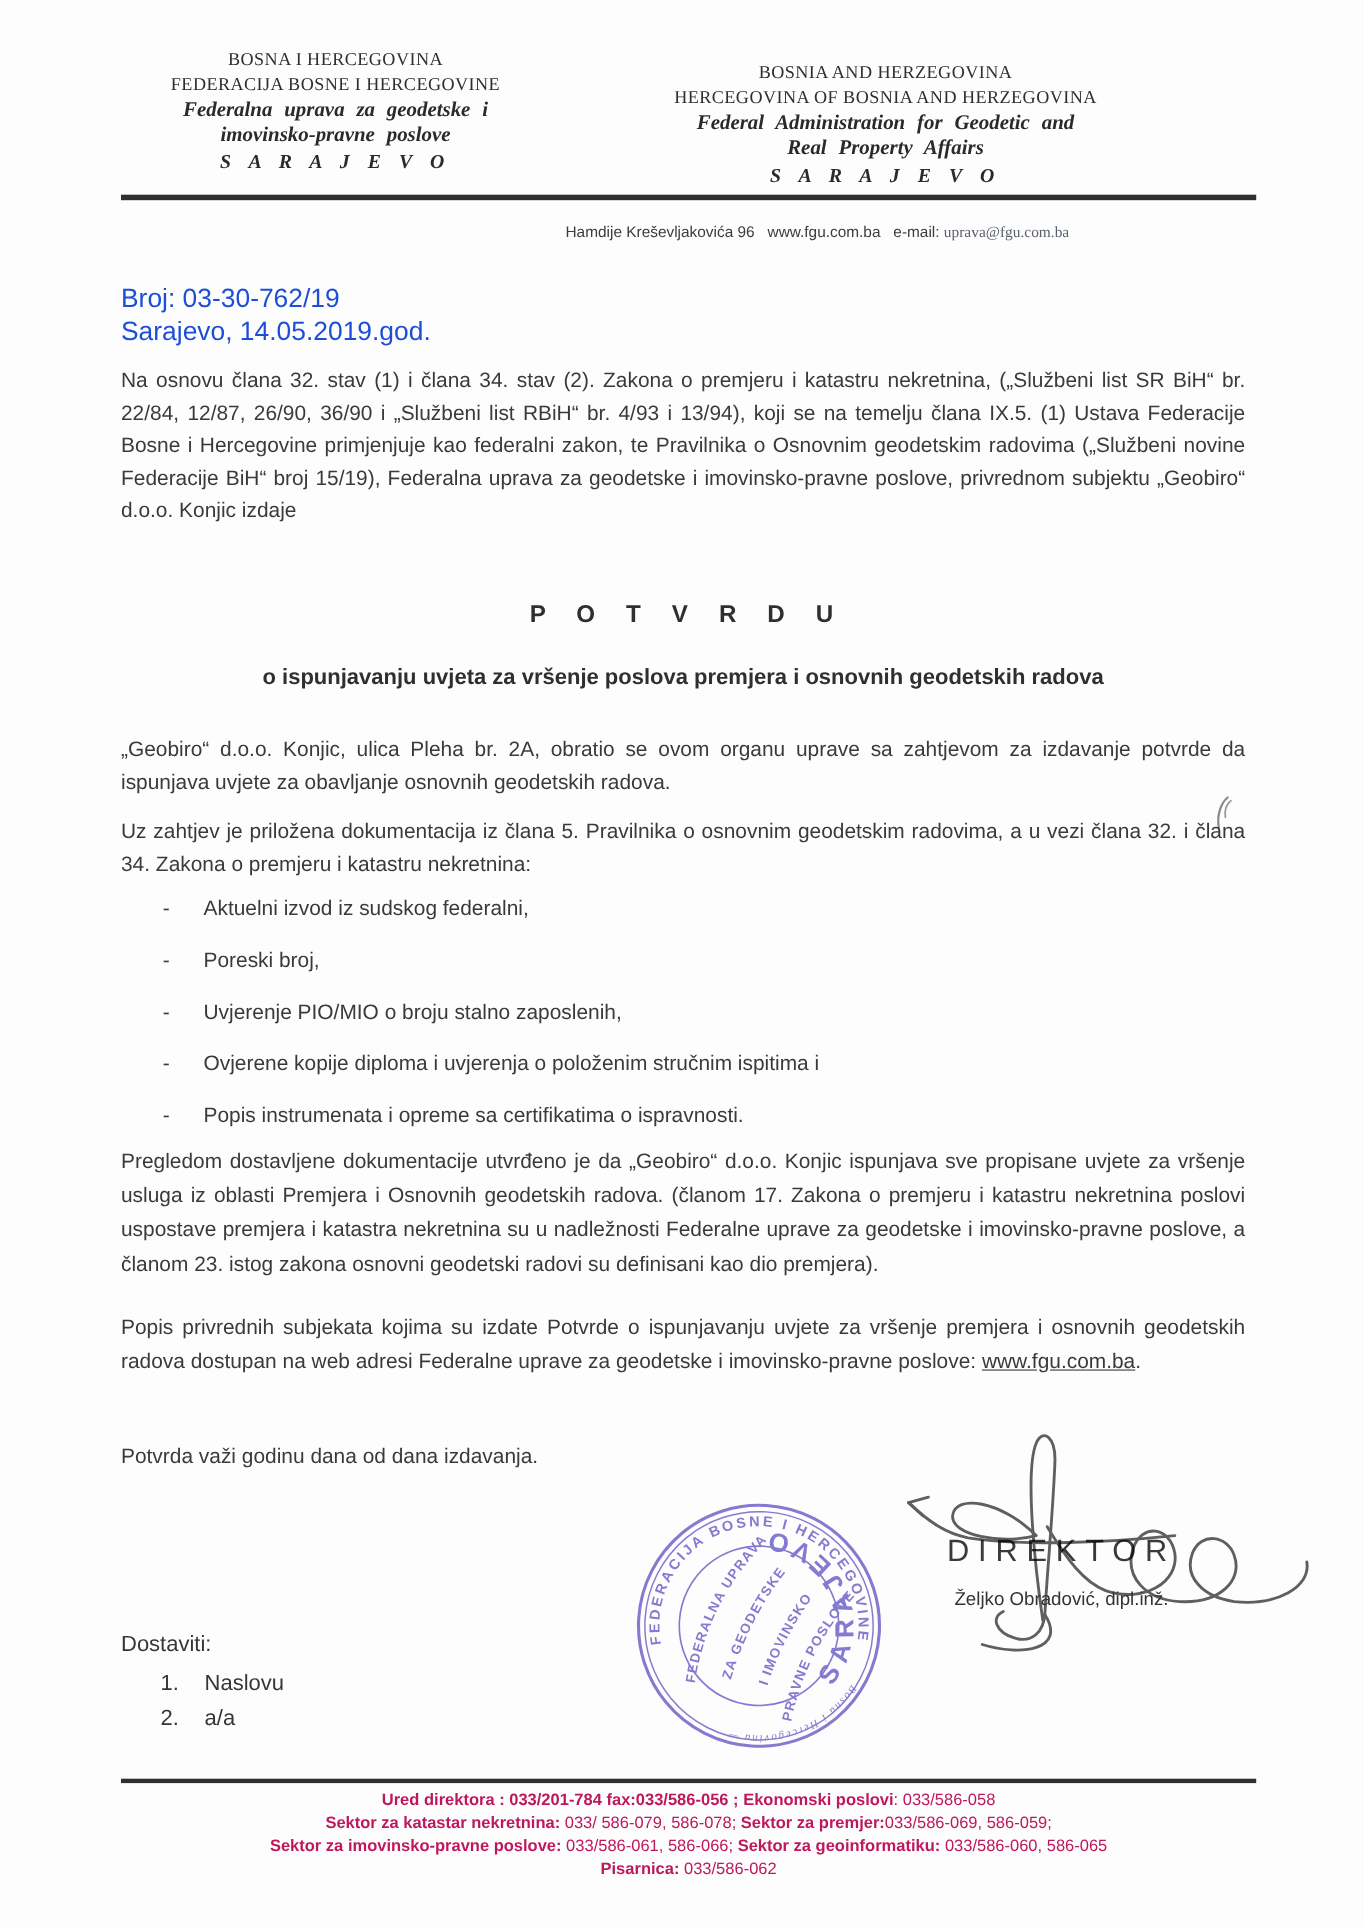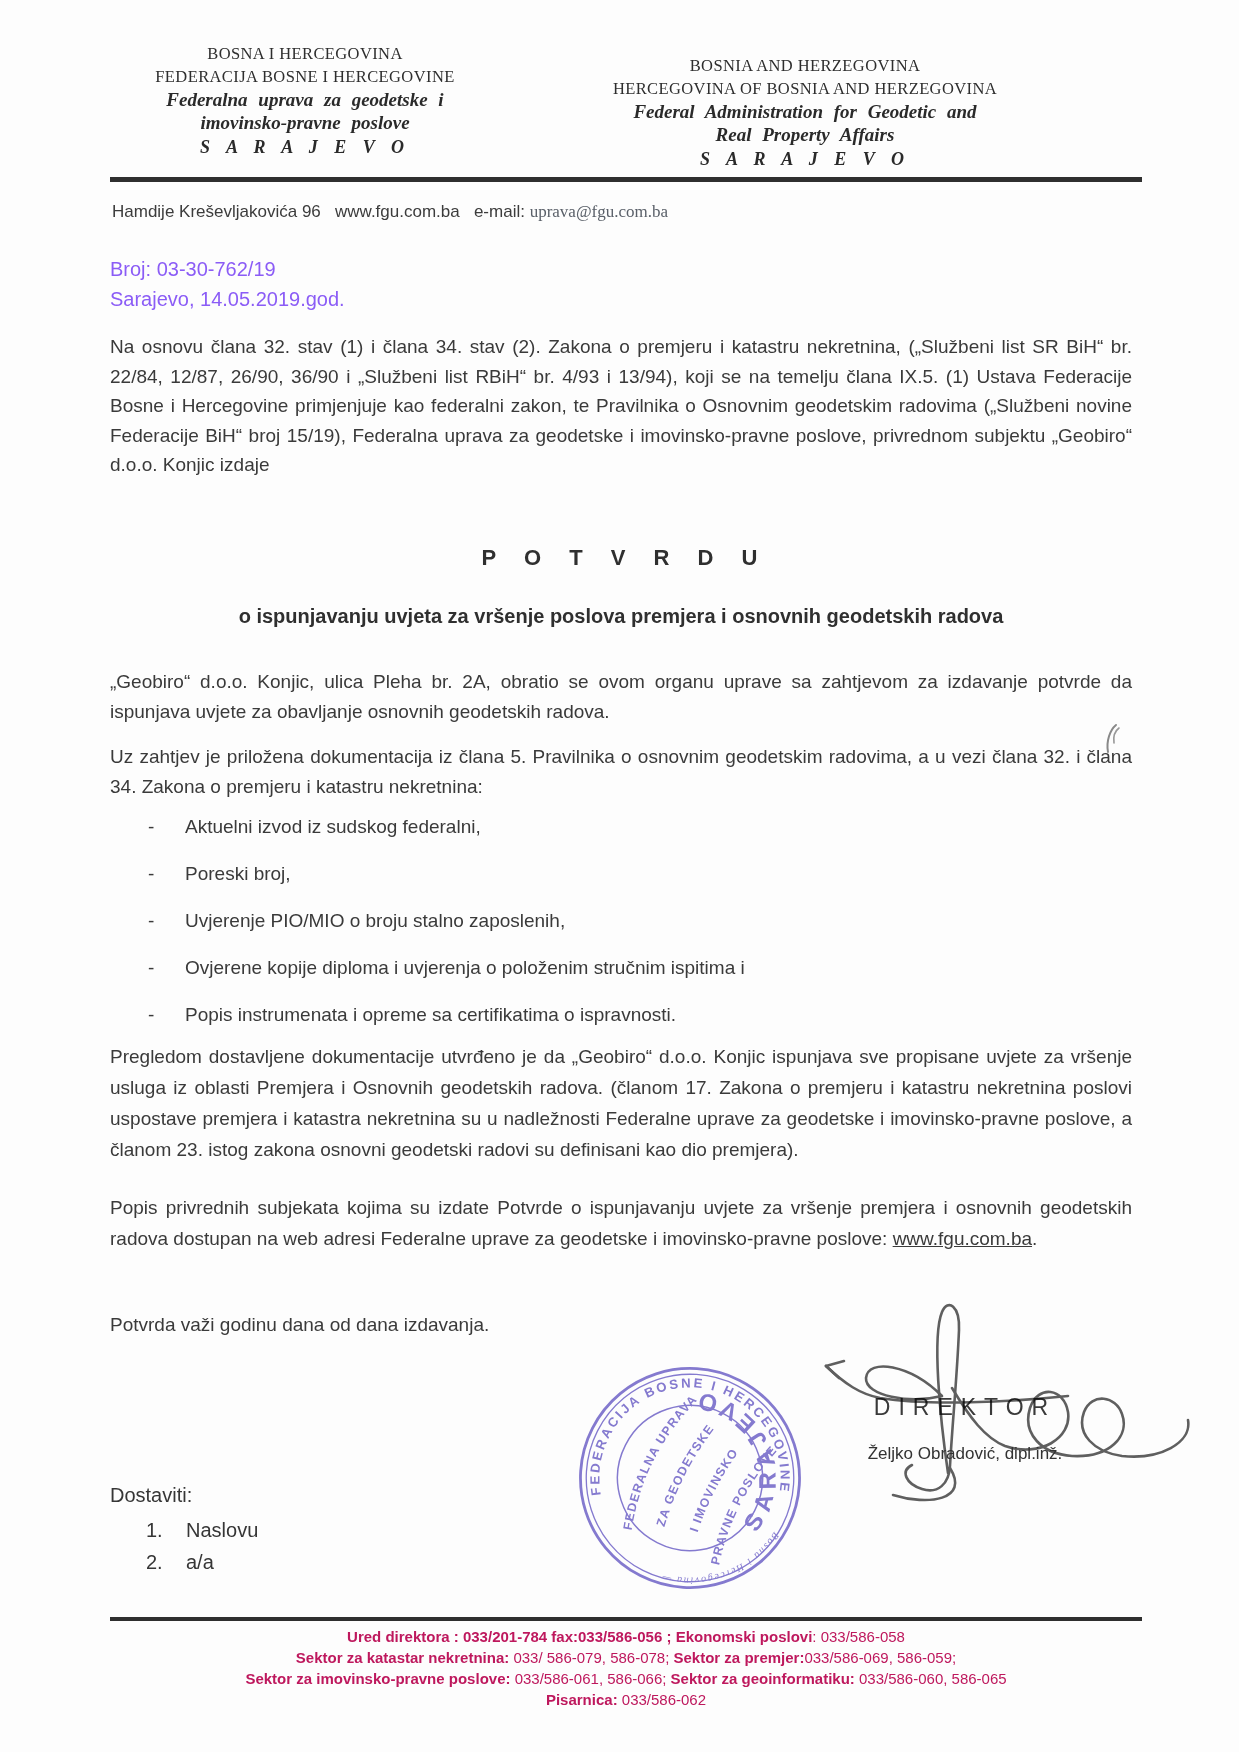--- a/index.html
+++ b/index.html
@@ -5,31 +5,31 @@
   html,body{margin:0;padding:0;background:#e8e8e8;}
   .page{position:relative;width:1239px;height:1752px;background:#fdfdfd;overflow:hidden;
         font-family:"Liberation Sans",sans-serif;color:#383838;}
   .abs{position:absolute;}
   .serif{font-family:"Liberation Serif",serif;}
   .hdr-block{text-align:center;line-height:23px;}
   .hdr-caps{font-size:16.5px;color:#2e2e2e;letter-spacing:.4px;}
   .hdr-it{font-size:19px;font-weight:bold;font-style:italic;color:#2a2a2a;word-spacing:6px;}
   .hdr-city{font-size:18px;font-weight:bold;font-style:italic;letter-spacing:6px;color:#2a2a2a;margin-top:2px;}
   .rule{background:#2f2f2f;}
-  .addr{font-size:17px;color:#3c3c3c;text-align:left;}
+  .addr{font-size:14px;color:#3c3c3c;text-align:right;}
   .addr .email{font-family:"Liberation Serif",serif;color:#5a6069;}
-  .ref{font-size:20px;color:#8b5cf6;}
+  .ref{font-size:24px;color:#1d4ed8;}
   .para{font-size:19px;line-height:29.5px;text-align:justify;color:#3a3a3a;}
   .para3{line-height:31px;}
   .doc-title{font-size:22px;font-weight:bold;color:#2f2f2f;text-align:center;letter-spacing:3px;word-spacing:16px;}
   .doc-sub{font-size:20px;font-weight:bold;color:#2f2f2f;text-align:center;}
   .li-row{display:flex;font-size:19px;color:#3a3a3a;}
   .li-dash{width:37px;text-align:left;padding-left:2px;flex:none;}
   .link{text-decoration:underline;color:#3a3a3a;cursor:pointer;}
-  .direktor{font-size:23px;letter-spacing:8px;color:#3a3a3a;text-align:center;}
+  .direktor{font-size:28px;letter-spacing:8px;color:#3a3a3a;text-align:center;}
   .sig-name{font-size:17px;color:#333;text-align:center;}
   .dost{font-size:20px;color:#363636;}
   .dost-item{display:flex;font-size:20px;color:#363636;line-height:32px;}
   .dost-num{width:40px;flex:none;}
   .footer-line{font-size:15px;color:#be185d;text-align:center;line-height:21px;}
   .fb{font-weight:bold;}
   .stamp,.sig{mix-blend-mode:multiply;}
 </style>
 </head>
 <body>

